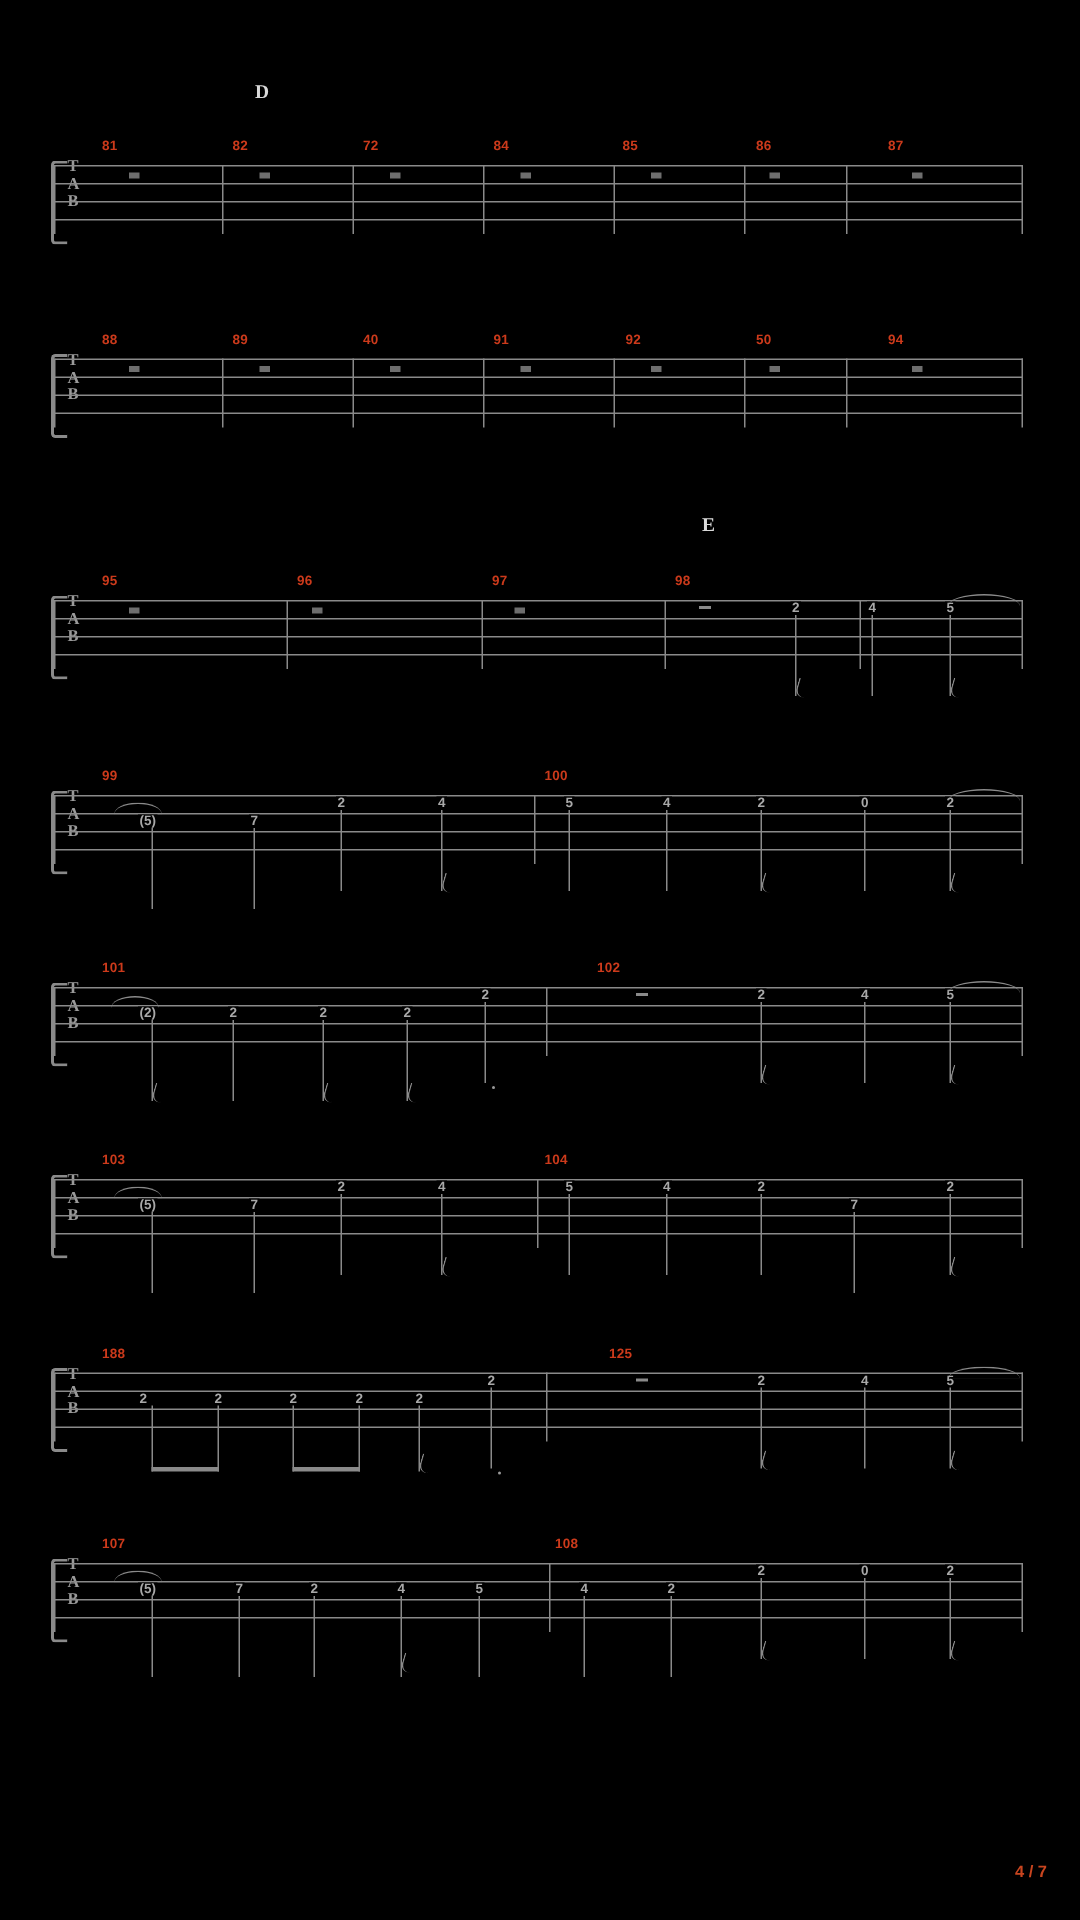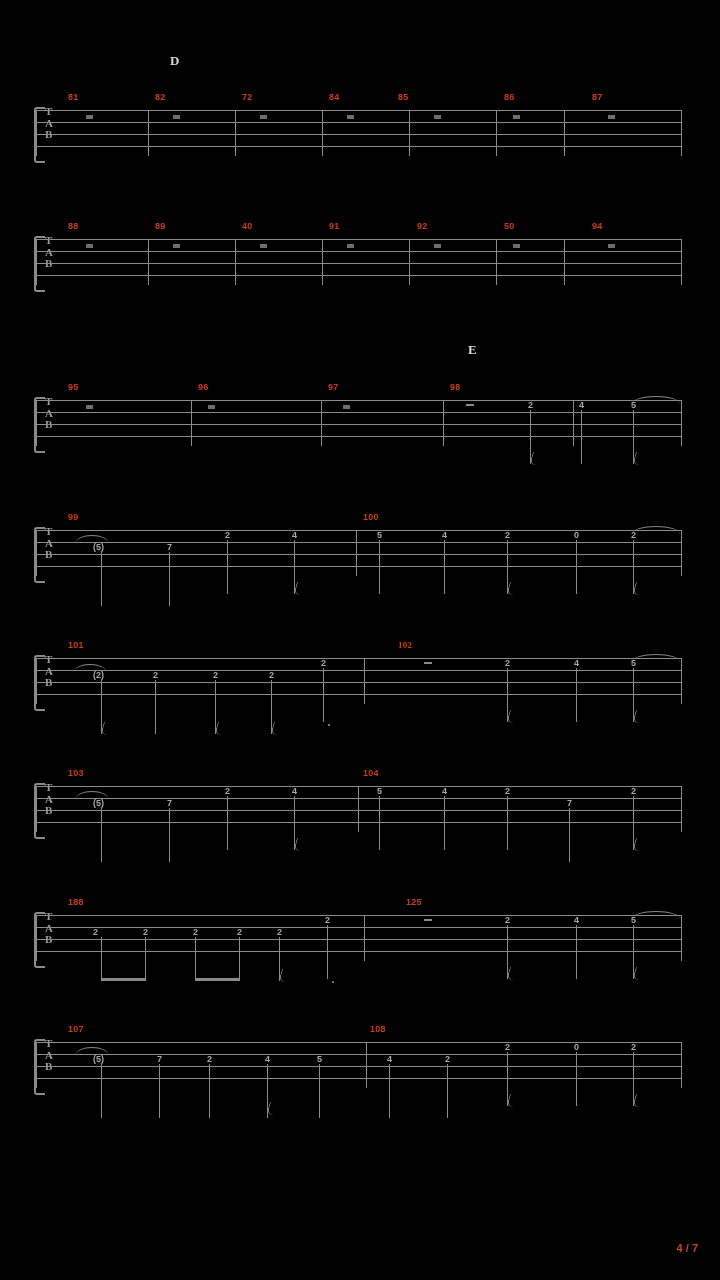--- a/index.html
+++ b/index.html
@@ -195,21 +195,21 @@
       <div class="rest" style="left:224px; top:5px;"></div>
       <div class="rest" style="left:311px; top:5px;"></div>
       <div class="rest" style="left:398px; top:5px;"></div>
       <div class="rest" style="left:477px; top:5px;"></div>
       <div class="rest" style="left:572px; top:5px;"></div>
     </div>
     <div class="measnum" style="left:32px; top:-18px;">81</div>
     <div class="measnum" style="left:119px; top:-18px;">82</div>
     <div class="measnum" style="left:206px; top:-18px;">72</div>
     <div class="measnum" style="left:293px; top:-18px;">84</div>
-    <div class="measnum" style="left:362px; top:-18px;">85</div>
+    <div class="measnum" style="left:379px; top:-18px;">85</div>
     <div class="measnum" style="left:468px; top:-18px;">86</div>
     <div class="measnum" style="left:556px; top:-18px;">87</div>
   </div>
 
   <div class="system" style="top:239px; width:646px;">
     <div class="bracket"></div>
     <div class="tabletters">
       <div>T</div>
       <div>A</div>
       <div>B</div>
@@ -386,21 +386,21 @@
       <div class="note" style="left:537px; top:1px;">4</div>
       <div class="stem" style="left:540px; top:10px; height:54px;"></div>
 
       <div class="note" style="left:594px; top:1px;">5</div>
       <div class="stem" style="left:597px; top:10px; height:54px;"></div>
       <div class="flag" style="left:598px; top:52px;"></div>
 
       <div class="slur" style="left:596px; top:-4px; width:48px;"></div>
     </div>
     <div class="measnum" style="left:32px; top:-18px;">101</div>
-    <div class="measnum" style="left:362px; top:-18px;font-family:Liberation Serif, serif;">102</div>
+    <div class="measnum" style="left:362px; top:-18px;">102</div>
   </div>
 
   <div class="system" style="top:786px; width:646px;">
     <div class="bracket"></div>
     <div class="tabletters">
       <div>T</div>
       <div>A</div>
       <div>B</div>
     </div>
     <div class="staff" style="width:646px;">

